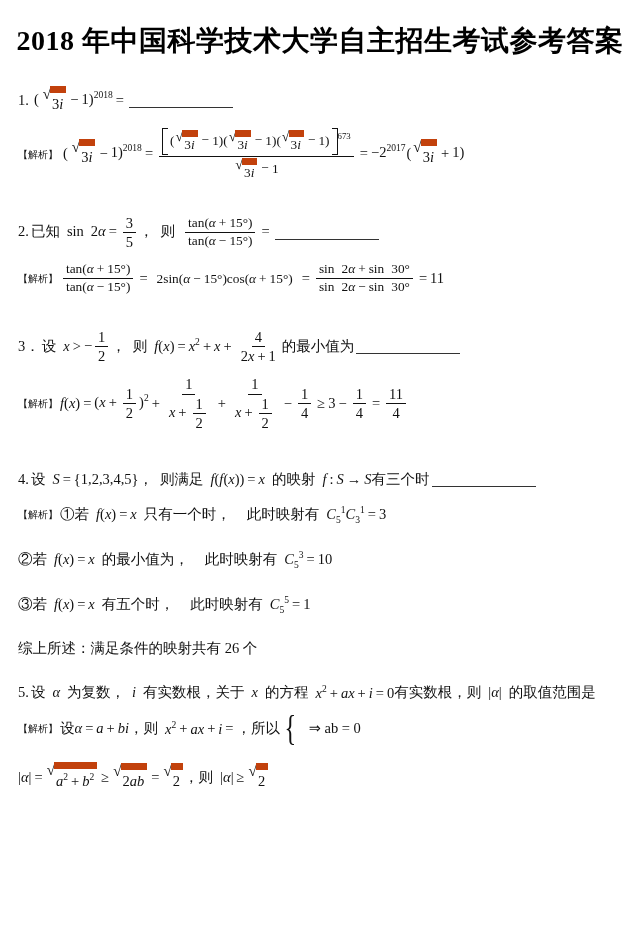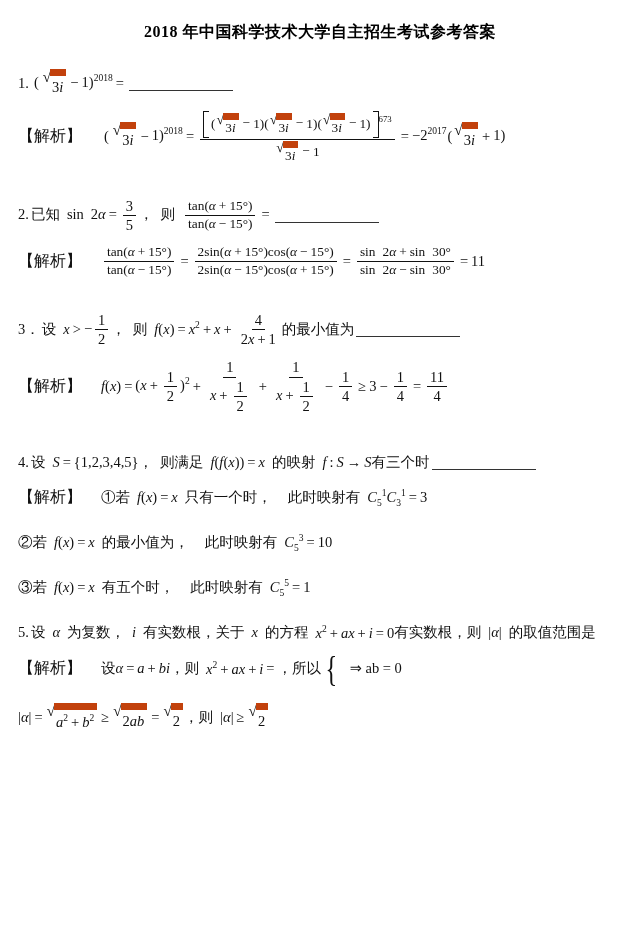--- a/index.html
+++ b/index.html
@@ -18,21 +18,21 @@
     position: relative;
     width: 640px;
     height: 928px;
     padding: 0;
     box-sizing: border-box;
   }
   .doc-title {
     text-align: center;
     font-family: "Liberation Serif", serif;
     font-weight: bold;
-    font-size: 16px;
+    font-size: 28px;
     letter-spacing: 0.5px;
     margin: 22px 0 0 0;
     color: #000;
   }
   .content {
     padding: 0 26px 0 18px;
     margin-top: 26px;
   }
   .prob {
     margin-bottom: 6px;
@@ -41,24 +41,24 @@
     display: flex;
     align-items: center;
     flex-wrap: wrap;
     font-size: 14.5px;
     line-height: 1.5;
     margin: 21px 0;
   }
   .q-line { margin: 16px 0 6px 0; }
   .sol-line { margin: 12px 0 6px 0; }
   .tag {
-    font-family: Liberation Mono, monospace;
-    font-size: 16px;
-    white-space: nowrap;
-    margin-right: 19px;
+    font-family: Liberation Serif, serif;
+    font-size: 10px;
+    white-space: nowrap;
+    margin-right: 2px;
   }
   .num {
     font-family: "Liberation Serif", serif;
     font-size: 14.5px;
     margin-right: 2px;
     white-space: nowrap;
   }
   .mi { font-style: italic; font-family: "Liberation Serif", serif; }
   .mn, .mo { font-style: normal; font-family: "Liberation Serif", serif; }
   .mo { margin: 0 3px; }
@@ -246,21 +246,20 @@
         <span class="blank long"></span>
       </div>
       <div class="line sol-line">
         <span class="tag">【解析】</span>
         <span class="frac small">
           <span class="top"><span class="mn">tan(</span><span class="mi">α</span><span class="mo">+</span><span class="mn">15°)</span></span>
           <span class="bot"><span class="mn">tan(</span><span class="mi">α</span><span class="mo">−</span><span class="mn">15°)</span></span>
         </span>
         <span class="mo">=</span>
         <span class="frac small">
-          <span class="top"><span class="mn">2sin(</span><span class="mi">α</span><span class="mo">+</span><span class="mn">15°)cos(</span><span class="mi">α</span><span class="mo">−</span><span class="mn">15°)</span></span>
           <span class="bot"><span class="mn">2sin(</span><span class="mi">α</span><span class="mo">−</span><span class="mn">15°)cos(</span><span class="mi">α</span><span class="mo">+</span><span class="mn">15°)</span></span>
         </span>
         <span class="mo">=</span>
         <span class="frac small">
           <span class="top"><span class="mn">sin</span><span class="sp"></span><span class="mn">2</span><span class="mi">α</span><span class="mo">+</span><span class="mn">sin</span><span class="sp"></span><span class="mn">30°</span></span>
           <span class="bot"><span class="mn">sin</span><span class="sp"></span><span class="mn">2</span><span class="mi">α</span><span class="mo">−</span><span class="mn">sin</span><span class="sp"></span><span class="mn">30°</span></span>
         </span>
         <span class="mo">=</span>
         <span>11</span>
       </div>
@@ -390,20 +389,21 @@
         <span class="nowrap"><span class="mi">f</span><span class="mo" style="margin:0">(</span><span class="mi">x</span><span class="mo" style="margin:0">)</span><span class="mo">=</span><span class="mi">x</span></span>
         <span class="sp"></span>
           <span>有五个时，</span>
         <span class="spbig"></span>
           <span>此时映射有</span>
         <span class="sp"></span>
         <span class="nowrap"><span class="mi">C</span><span class="sub">5</span><span class="sup">5</span></span>
         <span class="mo">=</span>
         <span>1</span>
       </div>
+      <div class="line">综上所述：满足条件的映射共有 26 个</div>
     </div>
 
     <div class="prob" style="margin-top:22px;">
       <div class="line q-line">
         <span class="num">5.</span>
         <span>设</span>
           <span class="sp"></span>
           <span class="mi">α</span>
           <span class="sp"></span>
           <span>为复数，</span>

